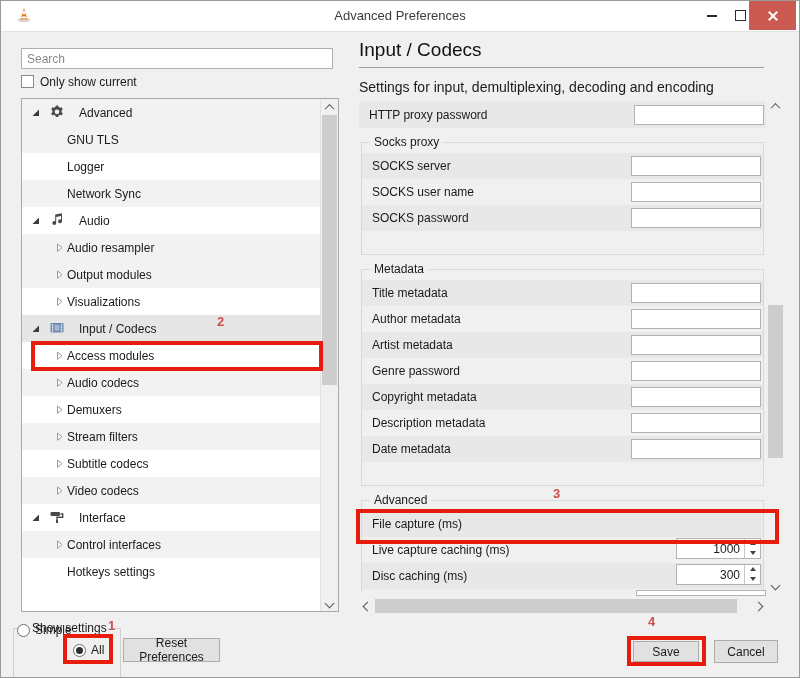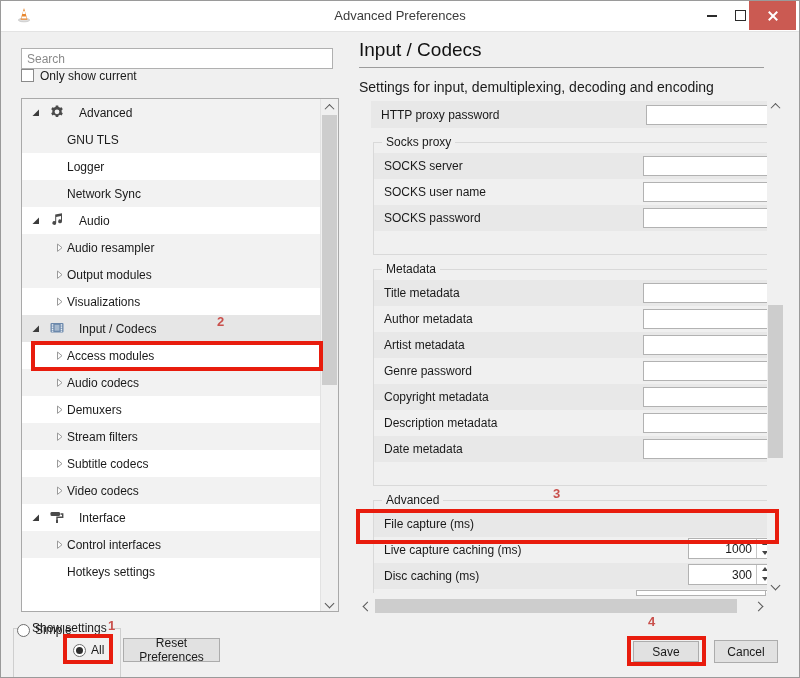--- a/index.html
+++ b/index.html
@@ -16,21 +16,21 @@
   .glyph-min{width:10px;height:2px;background:#2b2b2b;}
   .glyph-max{width:9px;height:9px;border:1.5px solid #2b2b2b;}
   .glyph-close{position:relative;width:12px;height:12px;}
   .glyph-close::before,.glyph-close::after{content:"";position:absolute;left:5px;top:0;width:2px;height:12px;background:#fff;}
   .glyph-close::before{transform:rotate(45deg);}
   .glyph-close::after{transform:rotate(-45deg);}
   
   .search-input{position:absolute;left:20px;top:47px;width:312px;height:21px;border:1px solid #b0b0b0;
                 background:#fff;font-family:"Liberation Sans",sans-serif;font-size:12px;padding:0 5px;box-sizing:border-box;color:#1a1a1a;}
   .search-input::placeholder{color:#8a8a8a;}
-  .chk-row{position:absolute;left:20px;top:67px;height:15px;display:flex;align-items:center;}
+  .chk-row{position:absolute;left:20px;top:73px;height:15px;display:flex;align-items:center;}
   .checkbox{width:13px;height:13px;background:#fff;border:1px solid #8a8a8a;box-sizing:border-box;margin-right:6px;}
   .tree{position:absolute;left:20px;top:97px;width:318px;height:514px;background:#fff;border:1px solid #a9a9a9;box-sizing:border-box;overflow:hidden;}
   .tree-rows{position:absolute;left:0;top:0;width:300px;}
   .tree-row{position:relative;height:27px;display:flex;align-items:center;background:#fff;}
   .tree-row.alt{background:#f2f2f2;}
   .tree-row.selected{background:#e6e6e6;}
   .tree-row .expander{position:absolute;left:8px;top:8px;width:11px;height:11px;}
   .tree-row.child .expander{left:32px;}
   .tree-row .tree-icon{position:absolute;left:27px;top:5px;width:16px;height:16px;}
   .tree-row .tree-label{padding-left:57px;}
@@ -53,21 +53,21 @@
   .radio.checked::after{content:"";position:absolute;left:2px;top:2px;width:7px;height:7px;border-radius:50%;background:#2e2e2e;}
   .r-simple{left:16px;top:622px;}
   .r-all{left:72px;top:642px;}
   .btn{background:#e1e1e1;border:1px solid #acacac;font-family:"Liberation Sans",sans-serif;font-size:12px;color:#1a1a1a;
        display:flex;align-items:center;justify-content:center;box-sizing:border-box;}
   .btn-reset{position:absolute;left:122px;top:637px;width:97px;height:24px;}
   
   .panel-title{position:absolute;left:358px;top:38px;font-size:19px;color:#111;}
   .panel-rule{position:absolute;left:358px;top:66px;width:405px;height:1px;background:#9c9c9c;}
   .panel-subtitle{position:absolute;left:358px;top:78px;font-size:14px;}
-  .form-area{position:absolute;left:370px;top:97px;width:407px;height:495px;overflow:hidden;}
+  .form-area{position:absolute;left:358px;top:97px;width:407px;height:495px;overflow:hidden;}
   .form-row{height:26px;display:flex;align-items:center;justify-content:space-between;padding:0 2px 0 10px;box-sizing:border-box;}
   .form-row:nth-child(even){background:rgba(0,0,0,0.03);}
   .row-standalone{margin-top:3px;height:27px;background:rgba(0,0,0,0.03);}
   .group{position:relative;border:1px solid #d9d9d9;margin:14px 2px 0 2px;padding:10px 0 23px 0;}
   .group-label{position:absolute;left:8px;top:-8px;background:#f0f0f0;padding:0 4px;}
   .txt-field{width:130px;height:20px;background:#fff;border:1px solid #b2b2b2;box-sizing:border-box;}
   .num-field{width:85px;height:21px;background:#fff;border:1px solid #b2b2b2;box-sizing:border-box;display:flex;margin-top:48px;}
   .num-val{flex:1;text-align:right;padding:3px 4px 0 0;font-size:12px;}
   .spin{width:15px;border-left:1px solid #c7c7c7;display:flex;flex-direction:column;}
   .spin i{flex:1;display:flex;align-items:center;justify-content:center;}

